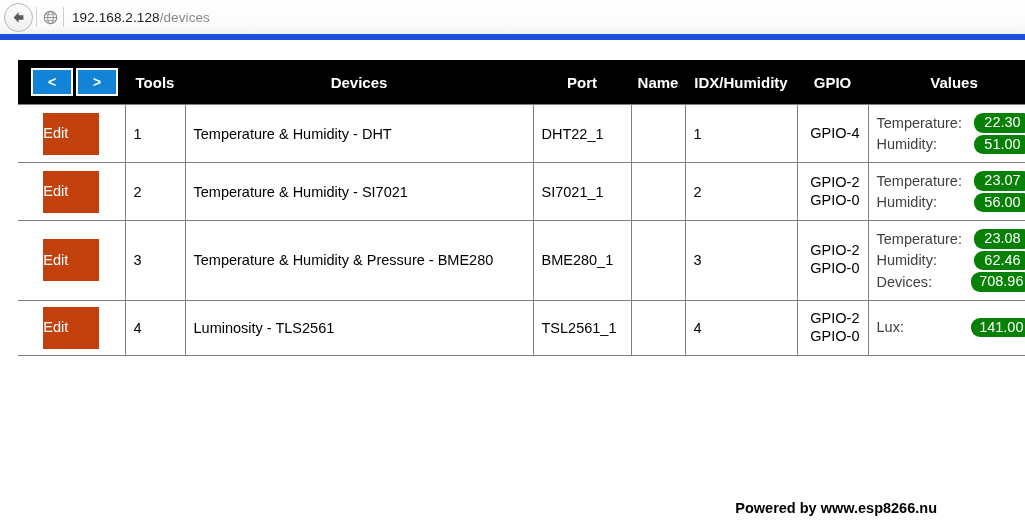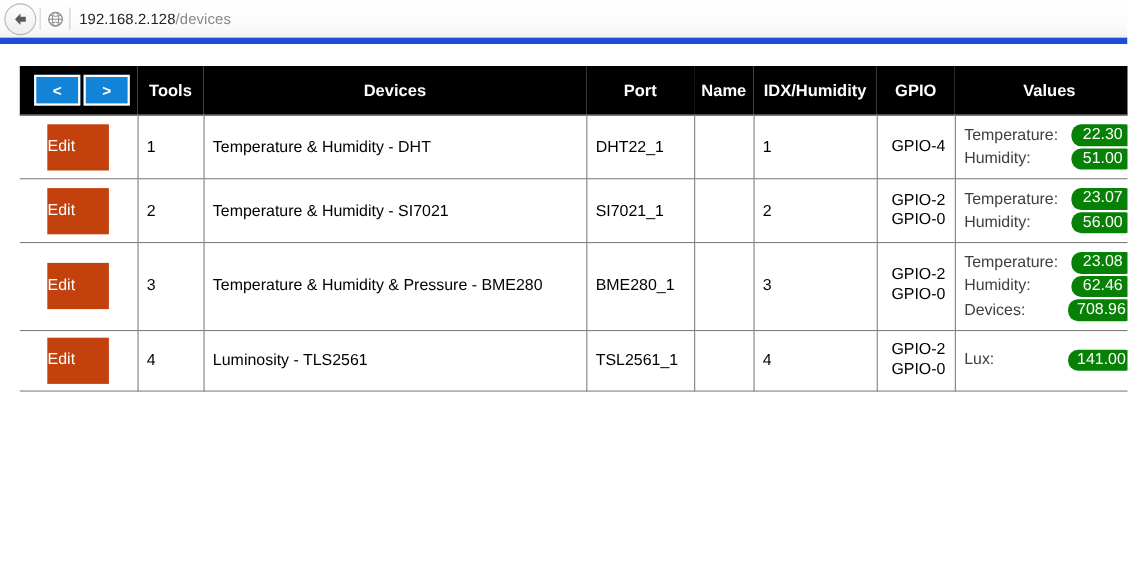--- a/index.html
+++ b/index.html
@@ -350,13 +350,14 @@
               <div class="value-row">
                 <span class="value-label">Lux:</span>
                 <span class="value-badge">141.00</span>
               </div>
             </div>
           </td>
         </tr>
       </tbody>
   </table>
 
+  <div class="footer">Powered by www.esp8266.nu</div>
 </div>
 
 </body></html>

